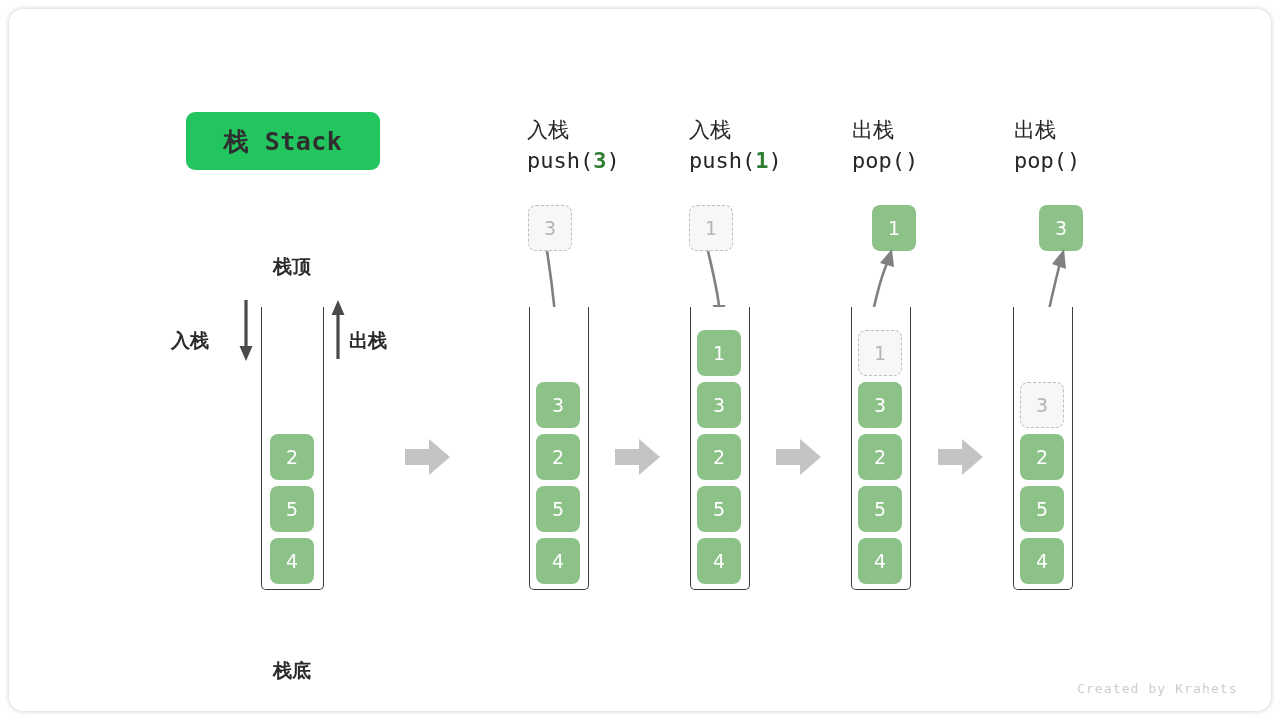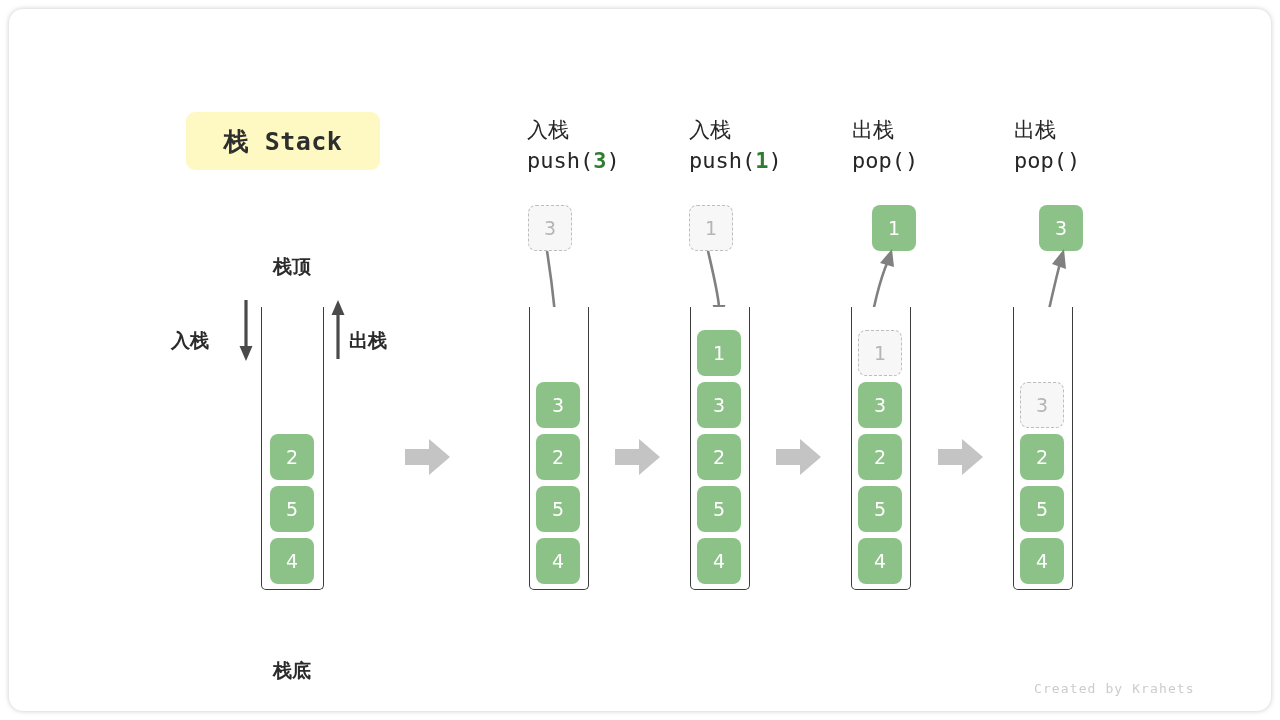--- a/index.html
+++ b/index.html
@@ -28,21 +28,21 @@
     box-shadow: 0 0 5px rgba(0,0,0,0.22);
   }
   .abs { position: absolute; }
 
   
   .title-badge {
     left: 186px;
     top: 112px;
     width: 194px;
     height: 58px;
-    background: #fef9c3;
+    background: #22c55e;
     border-radius: 9px;
     display: flex;
     align-items: center;
     justify-content: center;
     font-family: "DejaVu Sans Mono", "Liberation Mono", monospace;
     font-size: 25px;
     font-weight: bold;
     color: #2e2e2e;
     letter-spacing: 0.5px;
   }
@@ -239,16 +239,16 @@
     <svg class="abs" style="left:1005px; top:240px;" width="70" height="150">
       <path d="M 20 140 C 26 100, 38 46, 46 14" stroke="#808080" stroke-width="2.6" fill="none"></path>
       <polygon points="50,0 38,15 52,20" fill="#808080"></polygon>
     </svg>
     <div class="abs stack-box" style="left:1004px; top:298px; width:60px; height:283px;"></div>
     <div class="abs cell ghost" style="left:1011px; top:373px;">3</div>
     <div class="abs cell" style="left:1011px; top:425px;">2</div>
     <div class="abs cell" style="left:1011px; top:477px;">5</div>
     <div class="abs cell" style="left:1011px; top:529px;">4</div>
 
-    <div class="abs credit" style="left:1025px; top:672px;">Created by Krahets</div>
+    <div class="abs credit" style="left:1068px; top:672px;">Created by Krahets</div>
 
   </div>
 </div>
 
 </body></html>

